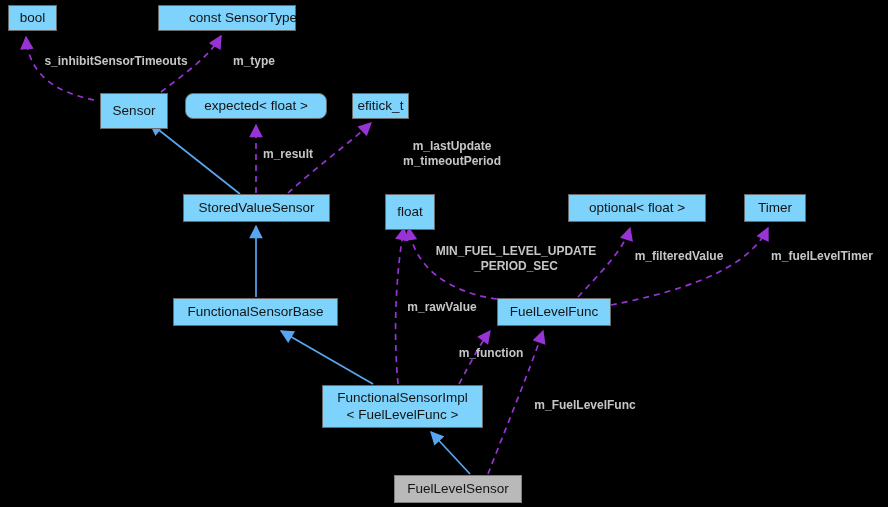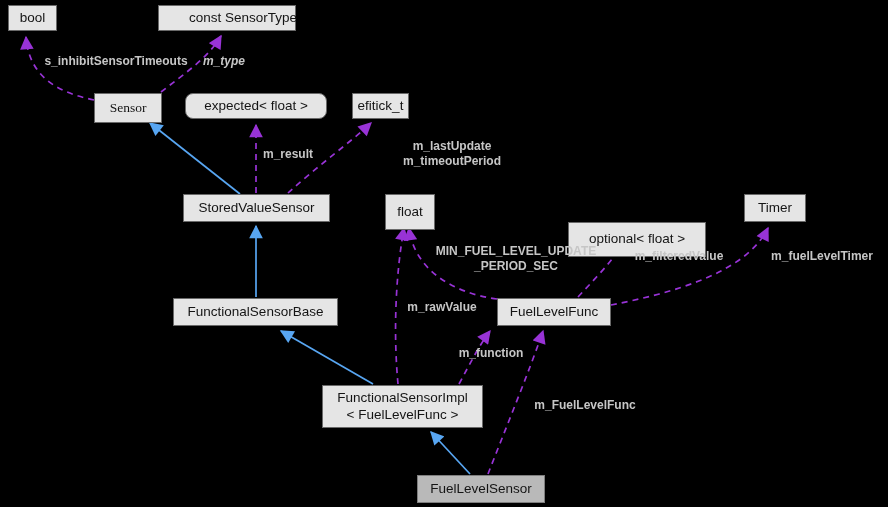--- a/index.html
+++ b/index.html
@@ -3,21 +3,21 @@
 <meta charset="utf-8">
 <style>
   html,body{margin:0;padding:0;background:#000;}
   #stage{
     position:relative;width:888px;height:507px;background:#000000;
     font-family:"Liberation Sans", sans-serif;overflow:hidden;
   }
   #edges{position:absolute;left:0;top:0;width:888px;height:507px;}
   .node{
     position:absolute;box-sizing:border-box;
-    background:#e5e5e5;border:1.5px solid #696969;color:#141414;
+    background:#7dd3fc;border:1.5px solid #696969;color:#141414;
     display:flex;align-items:center;justify-content:center;flex-direction:column;
     font-size:13.5px;line-height:1.25;white-space:nowrap;cursor:pointer;
   }
   .node.highlight{background:#b9b9b9;border-color:#7e7e7e;}
   .edge-label{
     position:absolute;transform:translateX(-50%);
     color:#c6c6c6;font-size:12px;font-weight:bold;
     text-align:center;white-space:nowrap;line-height:1.28;
   }
 </style>
@@ -52,57 +52,57 @@
     <path d="M 459,384 C 470,364 478,347 490,331" stroke="#9833d6" stroke-width="1.7" fill="none" stroke-dasharray="6,5" marker-end="url(#arrow-purple)"></path>
     <path d="M 488,474 C 505,430 529,372 543,331" stroke="#9833d6" stroke-width="1.7" fill="none" stroke-dasharray="6,5" marker-end="url(#arrow-purple)"></path>
   </svg>
 
   <div class="node" style="left:8px;top:5px;width:49px;height:26px;">
     <span>bool</span>
   </div>
   <div class="node" style="left:158px;top:5px;width:138px;height:26px;padding-left:32px;">
     <span>const SensorType</span>
   </div>
-  <div class="node" style="left:94px;top:93px;width:68px;height:30px;font-family:Liberation Serif, serif;">
+  <div class="node" style="left:100px;top:93px;width:68px;height:36px;">
     <span>Sensor</span>
   </div>
   <div class="node" style="left:185px;top:93px;width:142px;height:26px;border-radius:8px;">
     <span>expected&lt; float &gt;</span>
   </div>
   <div class="node" style="left:352px;top:93px;width:57px;height:26px;">
     <span>efitick_t</span>
   </div>
   <div class="node" style="left:183px;top:194px;width:147px;height:28px;">
     <span>StoredValueSensor</span>
   </div>
   <div class="node" style="left:385px;top:194px;width:50px;height:36px;">
     <span>float</span>
   </div>
-  <div class="node" style="left:568px;top:194px;width:138px;height:35px;margin-top:28px;">
+  <div class="node" style="left:568px;top:194px;width:138px;height:28px;">
     <span>optional&lt; float &gt;</span>
   </div>
   <div class="node" style="left:744px;top:194px;width:62px;height:28px;">
     <span>Timer</span>
   </div>
   <div class="node" style="left:173px;top:298px;width:165px;height:28px;">
     <span>FunctionalSensorBase</span>
   </div>
   <div class="node" style="left:497px;top:298px;width:114px;height:28px;">
     <span>FuelLevelFunc</span>
   </div>
   <div class="node" style="left:322px;top:385px;width:161px;height:43px;">
     <span>FunctionalSensorImpl</span>
     <span>&lt; FuelLevelFunc &gt;</span>
   </div>
-  <div class="node highlight" style="left:417px;top:475px;width:128px;height:28px;">
+  <div class="node highlight" style="left:394px;top:475px;width:128px;height:28px;">
     <span>FuelLevelSensor</span>
   </div>
 
   <div class="edge-label" style="left:116px;top:54px;">s_inhibitSensorTimeouts</div>
-  <div class="edge-label" style="left:224px;top:54px;font-style:italic;">m_type</div>
+  <div class="edge-label" style="left:254px;top:54px;">m_type</div>
   <div class="edge-label" style="left:288px;top:147px;">m_result</div>
   <div class="edge-label" style="left:425px;top:139px;margin-left:27px;">
     <div>m_lastUpdate</div>
     <div>m_timeoutPeriod</div>
   </div>
   <div class="edge-label" style="left:516px;top:244px;">
     <div>MIN_FUEL_LEVEL_UPDATE</div>
     <div>_PERIOD_SEC</div>
   </div>
   <div class="edge-label" style="left:679px;top:249px;">m_filteredValue</div>

